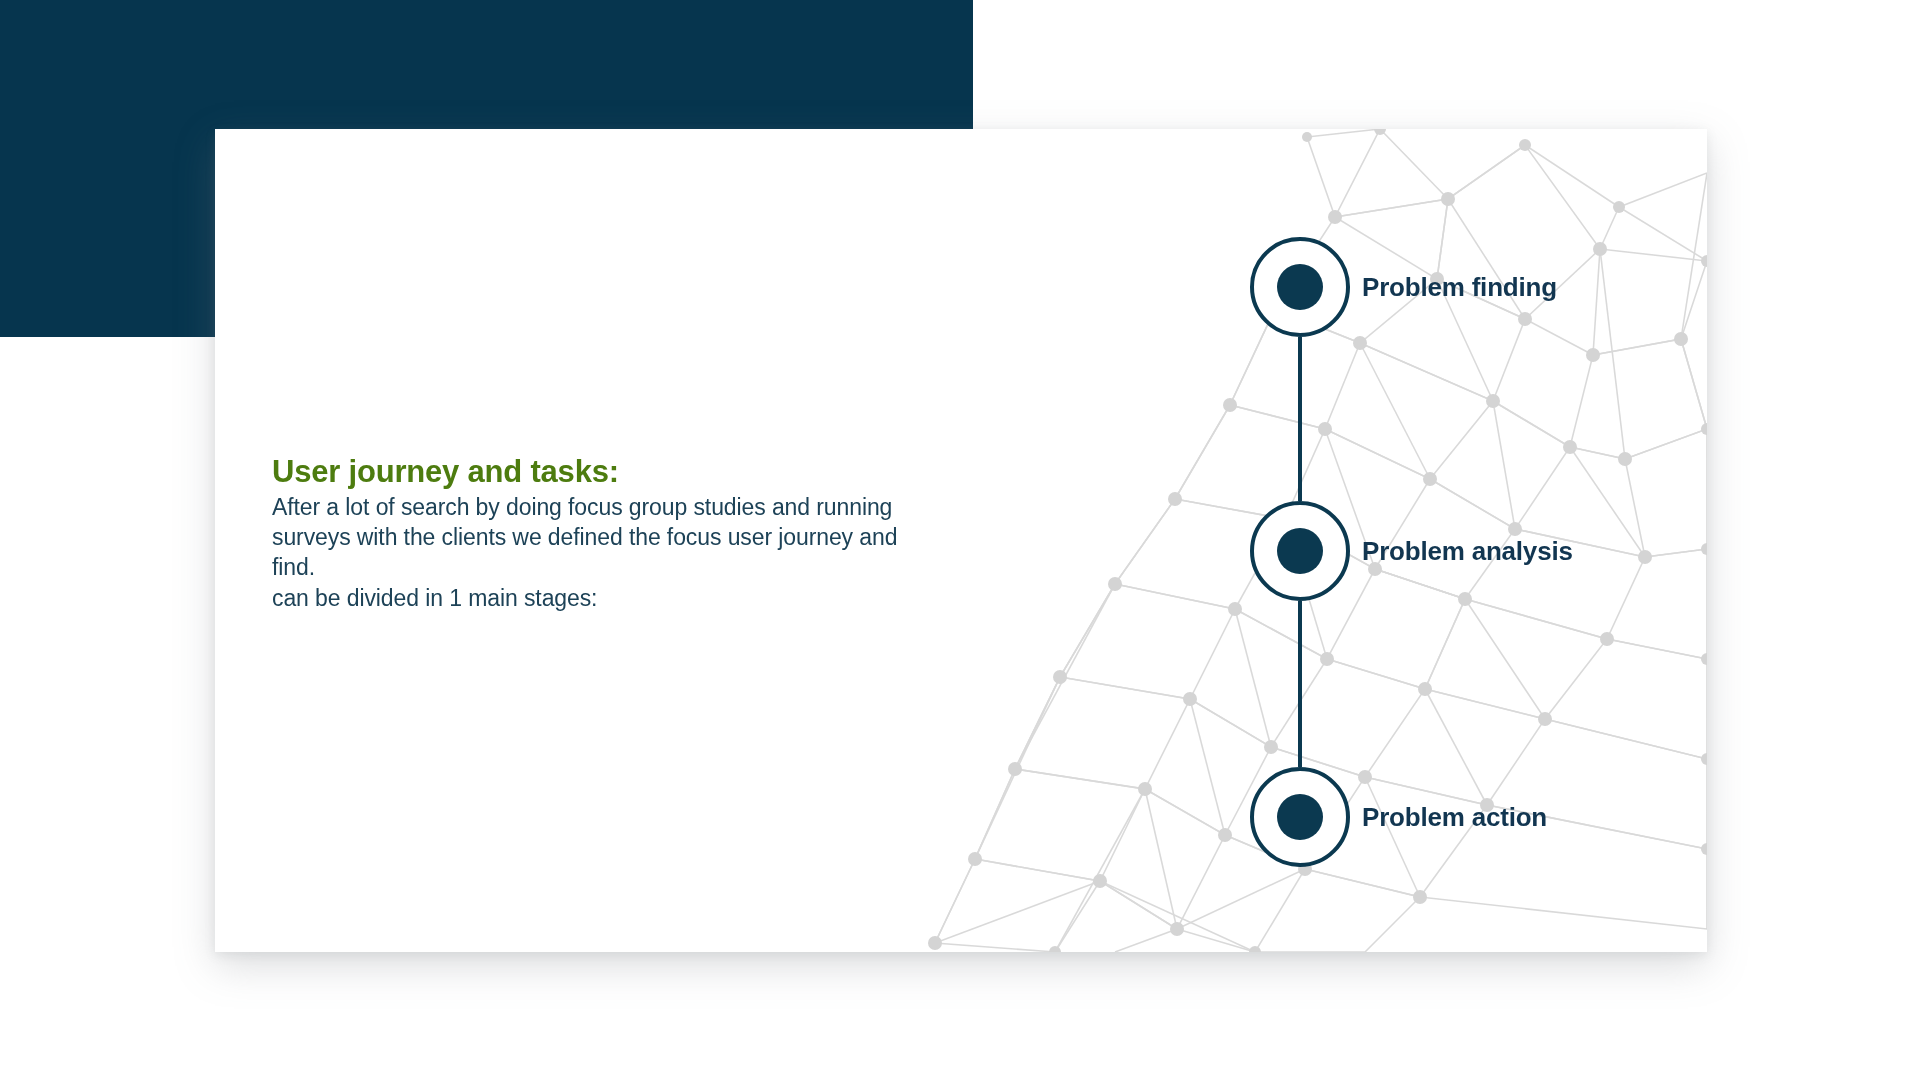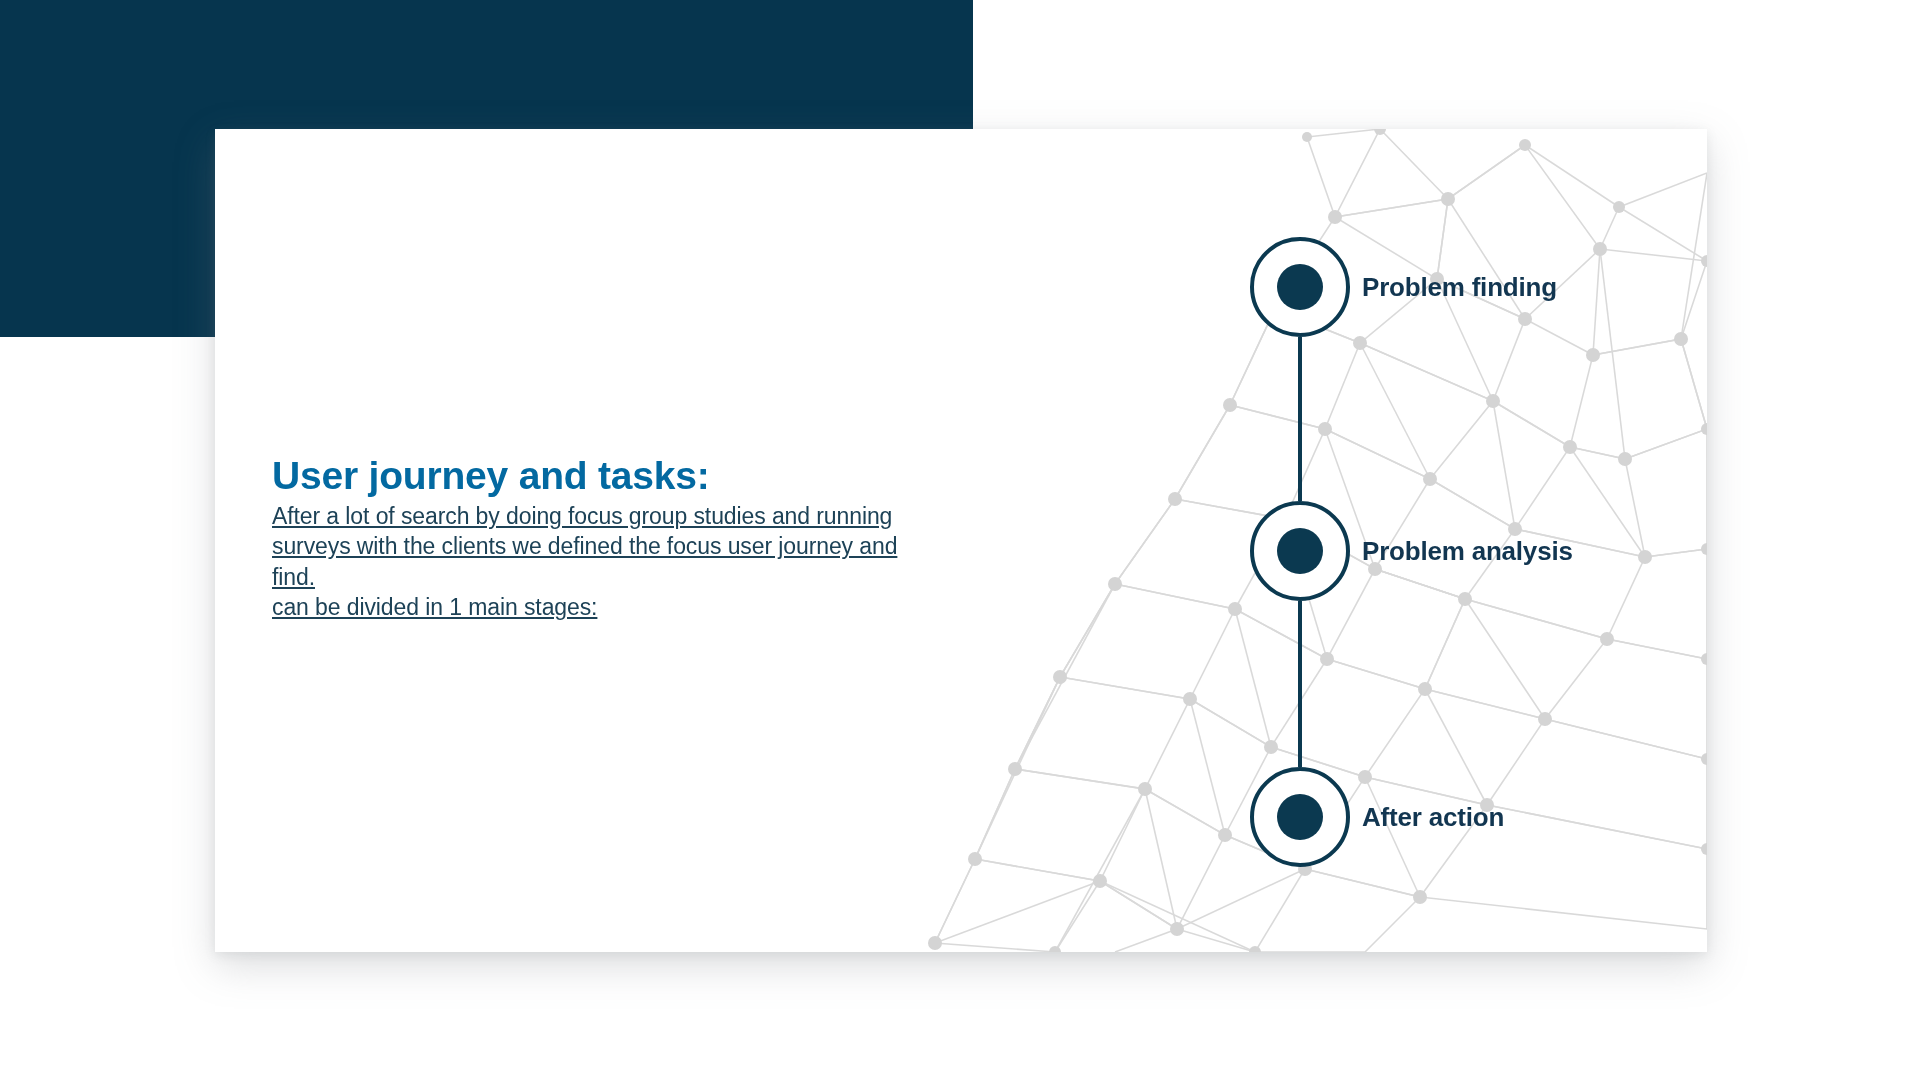--- a/index.html
+++ b/index.html
@@ -60,40 +60,39 @@
     position: absolute;
     left: 57px;
     top: 325px;
     width: 690px;
     z-index: 3;
   }
 
   .text-heading {
     margin: 0 0 2px 0;
     font-family: "Liberation Sans", sans-serif;
-    font-size: 39px;
+    font-size: 31px;
     font-weight: bold;
     line-height: 1.15;
-    color: #0369a1;
+    color: #4d7c0f;
     letter-spacing: -0.2px;
   }
 
   .text-paragraph {
     margin: 0;
     font-family: "Liberation Sans", sans-serif;
     font-size: 23px;
     font-weight: normal;
     line-height: 1.32;
     color: #1d4257;
     letter-spacing: -0.1px;
   }
 
   .text-paragraph .para-line {
     display: block;
-    text-decoration: underline;
   }
 
   
   .journey {
     position: absolute;
     left: 0;
     top: 0;
     width: 1492px;
     height: 823px;
     z-index: 4;
@@ -290,17 +289,17 @@
         <circle cx="1042" cy="688" r="48" fill="#ffffff" stroke="#0b3950" stroke-width="4"></circle>
         <circle cx="1042" cy="688" r="23" fill="#0b3950"></circle>
       </svg>
 
       <div class="stage-hit" style="left:1042px; top:158px;"></div>
       <div class="stage-hit" style="left:1042px; top:422px;"></div>
       <div class="stage-hit" style="left:1042px; top:688px;"></div>
 
       <div class="stage-label" style="left:1104px; top:158px;">Problem finding</div>
       <div class="stage-label" style="left:1104px; top:422px;">Problem analysis</div>
-      <div class="stage-label" style="left:1104px; top:688px;">After action</div>
+      <div class="stage-label" style="left:1104px; top:688px;">Problem action</div>
     </div>
 
   </div>
 </div>
 
 </body></html>

